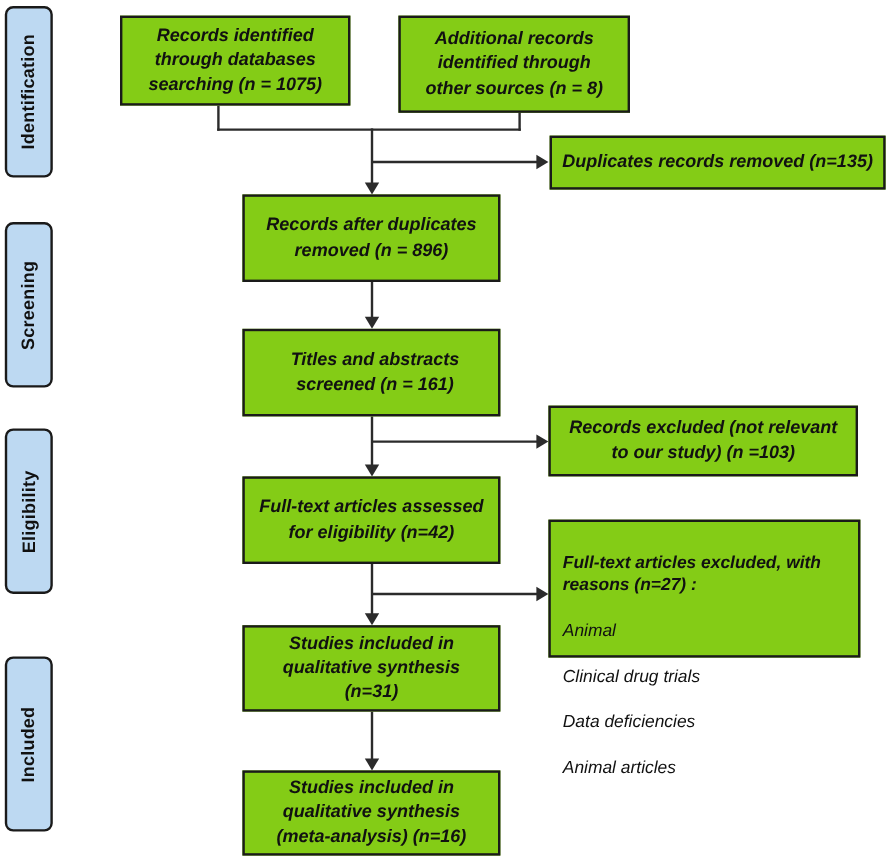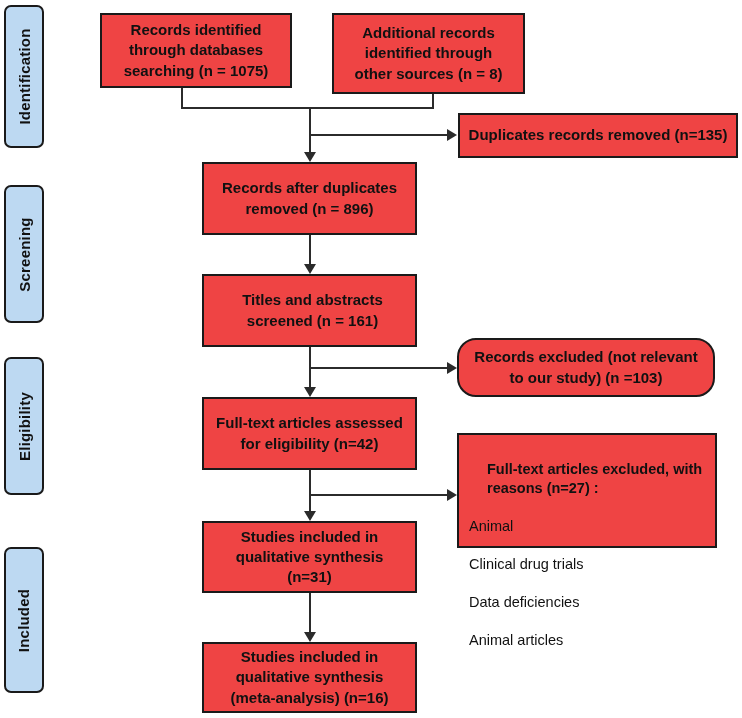--- a/index.html
+++ b/index.html
@@ -45,61 +45,61 @@
     transform: rotate(-90deg);
     white-space: nowrap;
     font-weight: 700;
     font-size: 15px;
     color: #111111;
     letter-spacing: 0.2px;
   }
   .node {
     position: absolute;
     box-sizing: border-box;
-    background: #ef4444;
+    background: #84cc16;
     border: 2px solid #1a1a1a;
     display: flex;
     align-items: center;
     justify-content: center;
     text-align: center;
     font-weight: 700;
     font-size: 15px;
     line-height: 1.35;
     color: #111111;
     white-space: pre-line;
     padding: 2px 6px;
+    font-style: italic;
   }
   .node.left-align {
     display: block;
     text-align: left;
     padding: 6px 10px;
     line-height: 19px;
     font-size: 14.5px;
   }
   .node .node-heading {
     font-weight: 700;
     white-space: pre-line;
-    margin-left: 18px;
   }
   .node .reason {
     font-weight: 400;
     white-space: pre-line;
   }
   
   #stage-identification { left: 4px;  top: 5px;   width: 40px; height: 143px; }
   #stage-screening      { left: 4px;  top: 185px; width: 40px; height: 138px; }
   #stage-eligibility    { left: 4px;  top: 357px; width: 40px; height: 138px; }
   #stage-included       { left: 4px;  top: 547px; width: 40px; height: 146px; }
   
   #node-databases        { left: 100px; top: 13px;  width: 192px; height: 75px; }
   #node-other-sources    { left: 332px; top: 13px;  width: 193px; height: 81px; }
   #node-duplicates       { left: 458px; top: 113px; width: 280px; height: 45px; }
   #node-after-duplicates { left: 202px; top: 162px; width: 215px; height: 73px; }
   #node-titles-abstracts { left: 202px; top: 274px; width: 215px; height: 73px; padding-left: 12px; }
-  #node-records-excluded { left: 457px; top: 338px; width: 258px; height: 59px; border-radius: 19px; }
+  #node-records-excluded { left: 457px; top: 338px; width: 258px; height: 59px; }
   #node-fulltext         { left: 202px; top: 397px; width: 215px; height: 73px; }
   #node-fulltext-excluded{ left: 457px; top: 433px; width: 260px; height: 115px; }
   #node-qualitative      { left: 202px; top: 521px; width: 215px; height: 72px; }
   #node-meta-analysis    { left: 202px; top: 642px; width: 215px; height: 71px; }
 </style>
 </head>
 <body>
 
 <div class="canvas">
 

